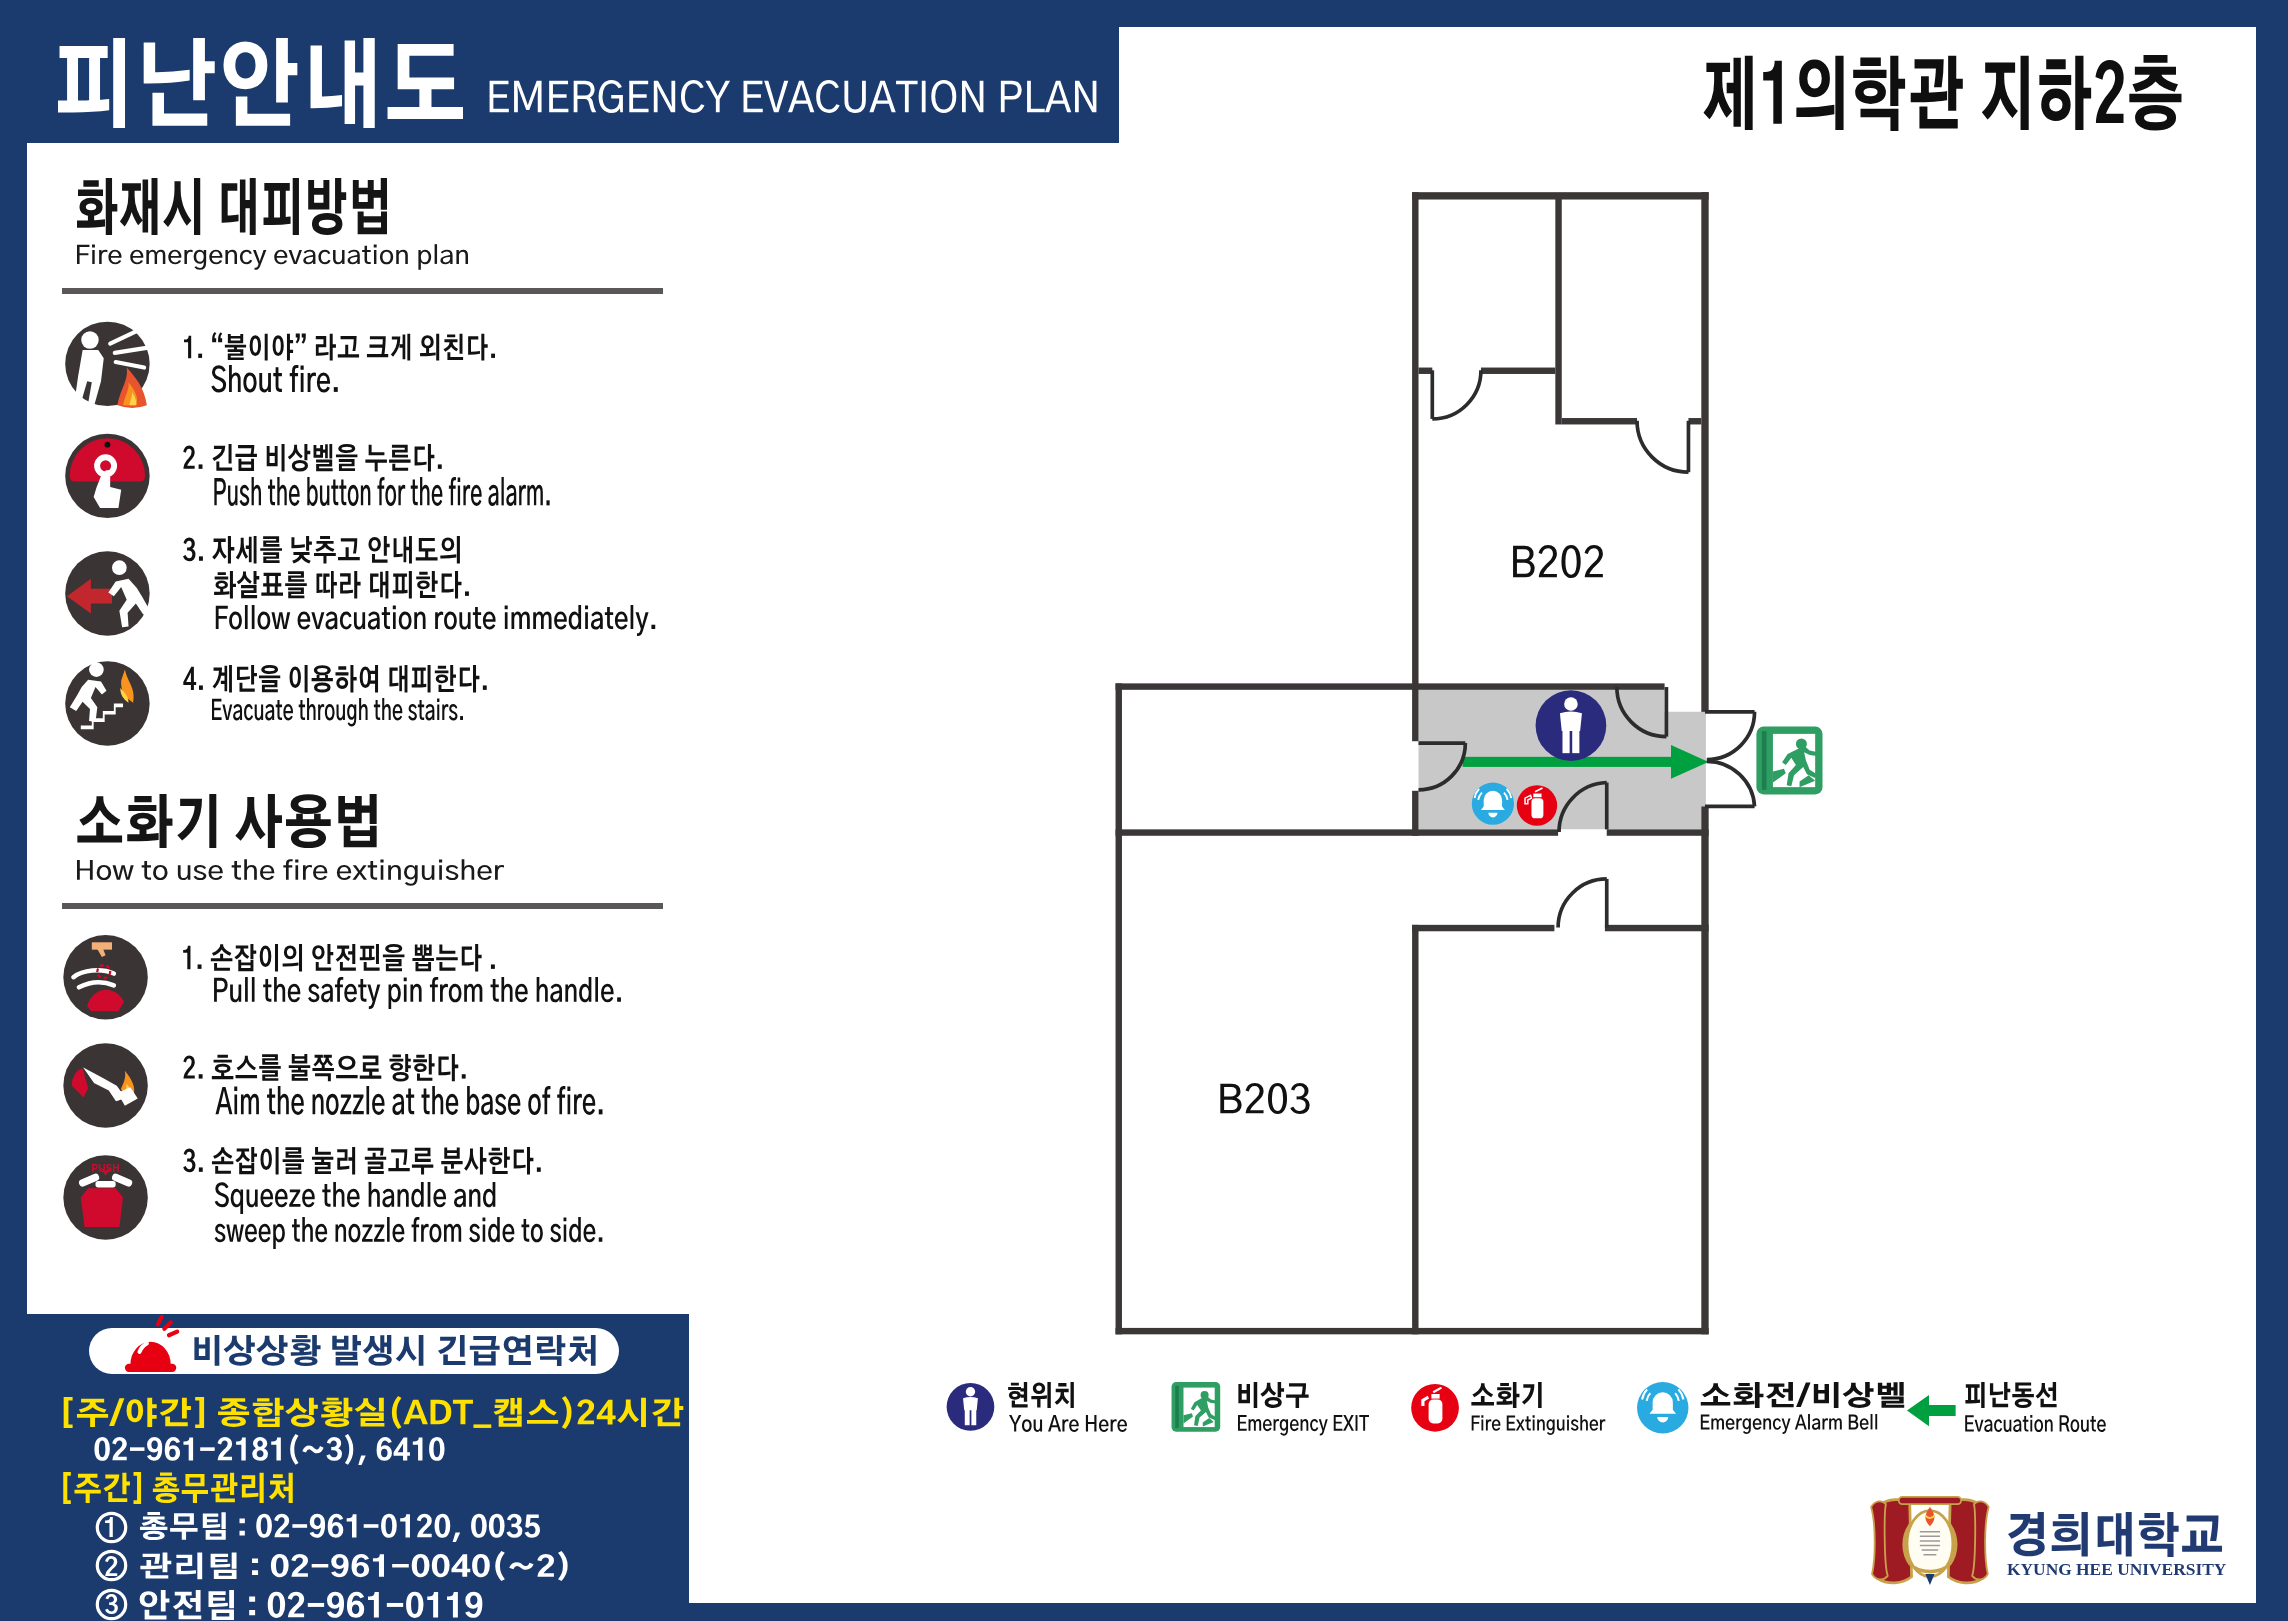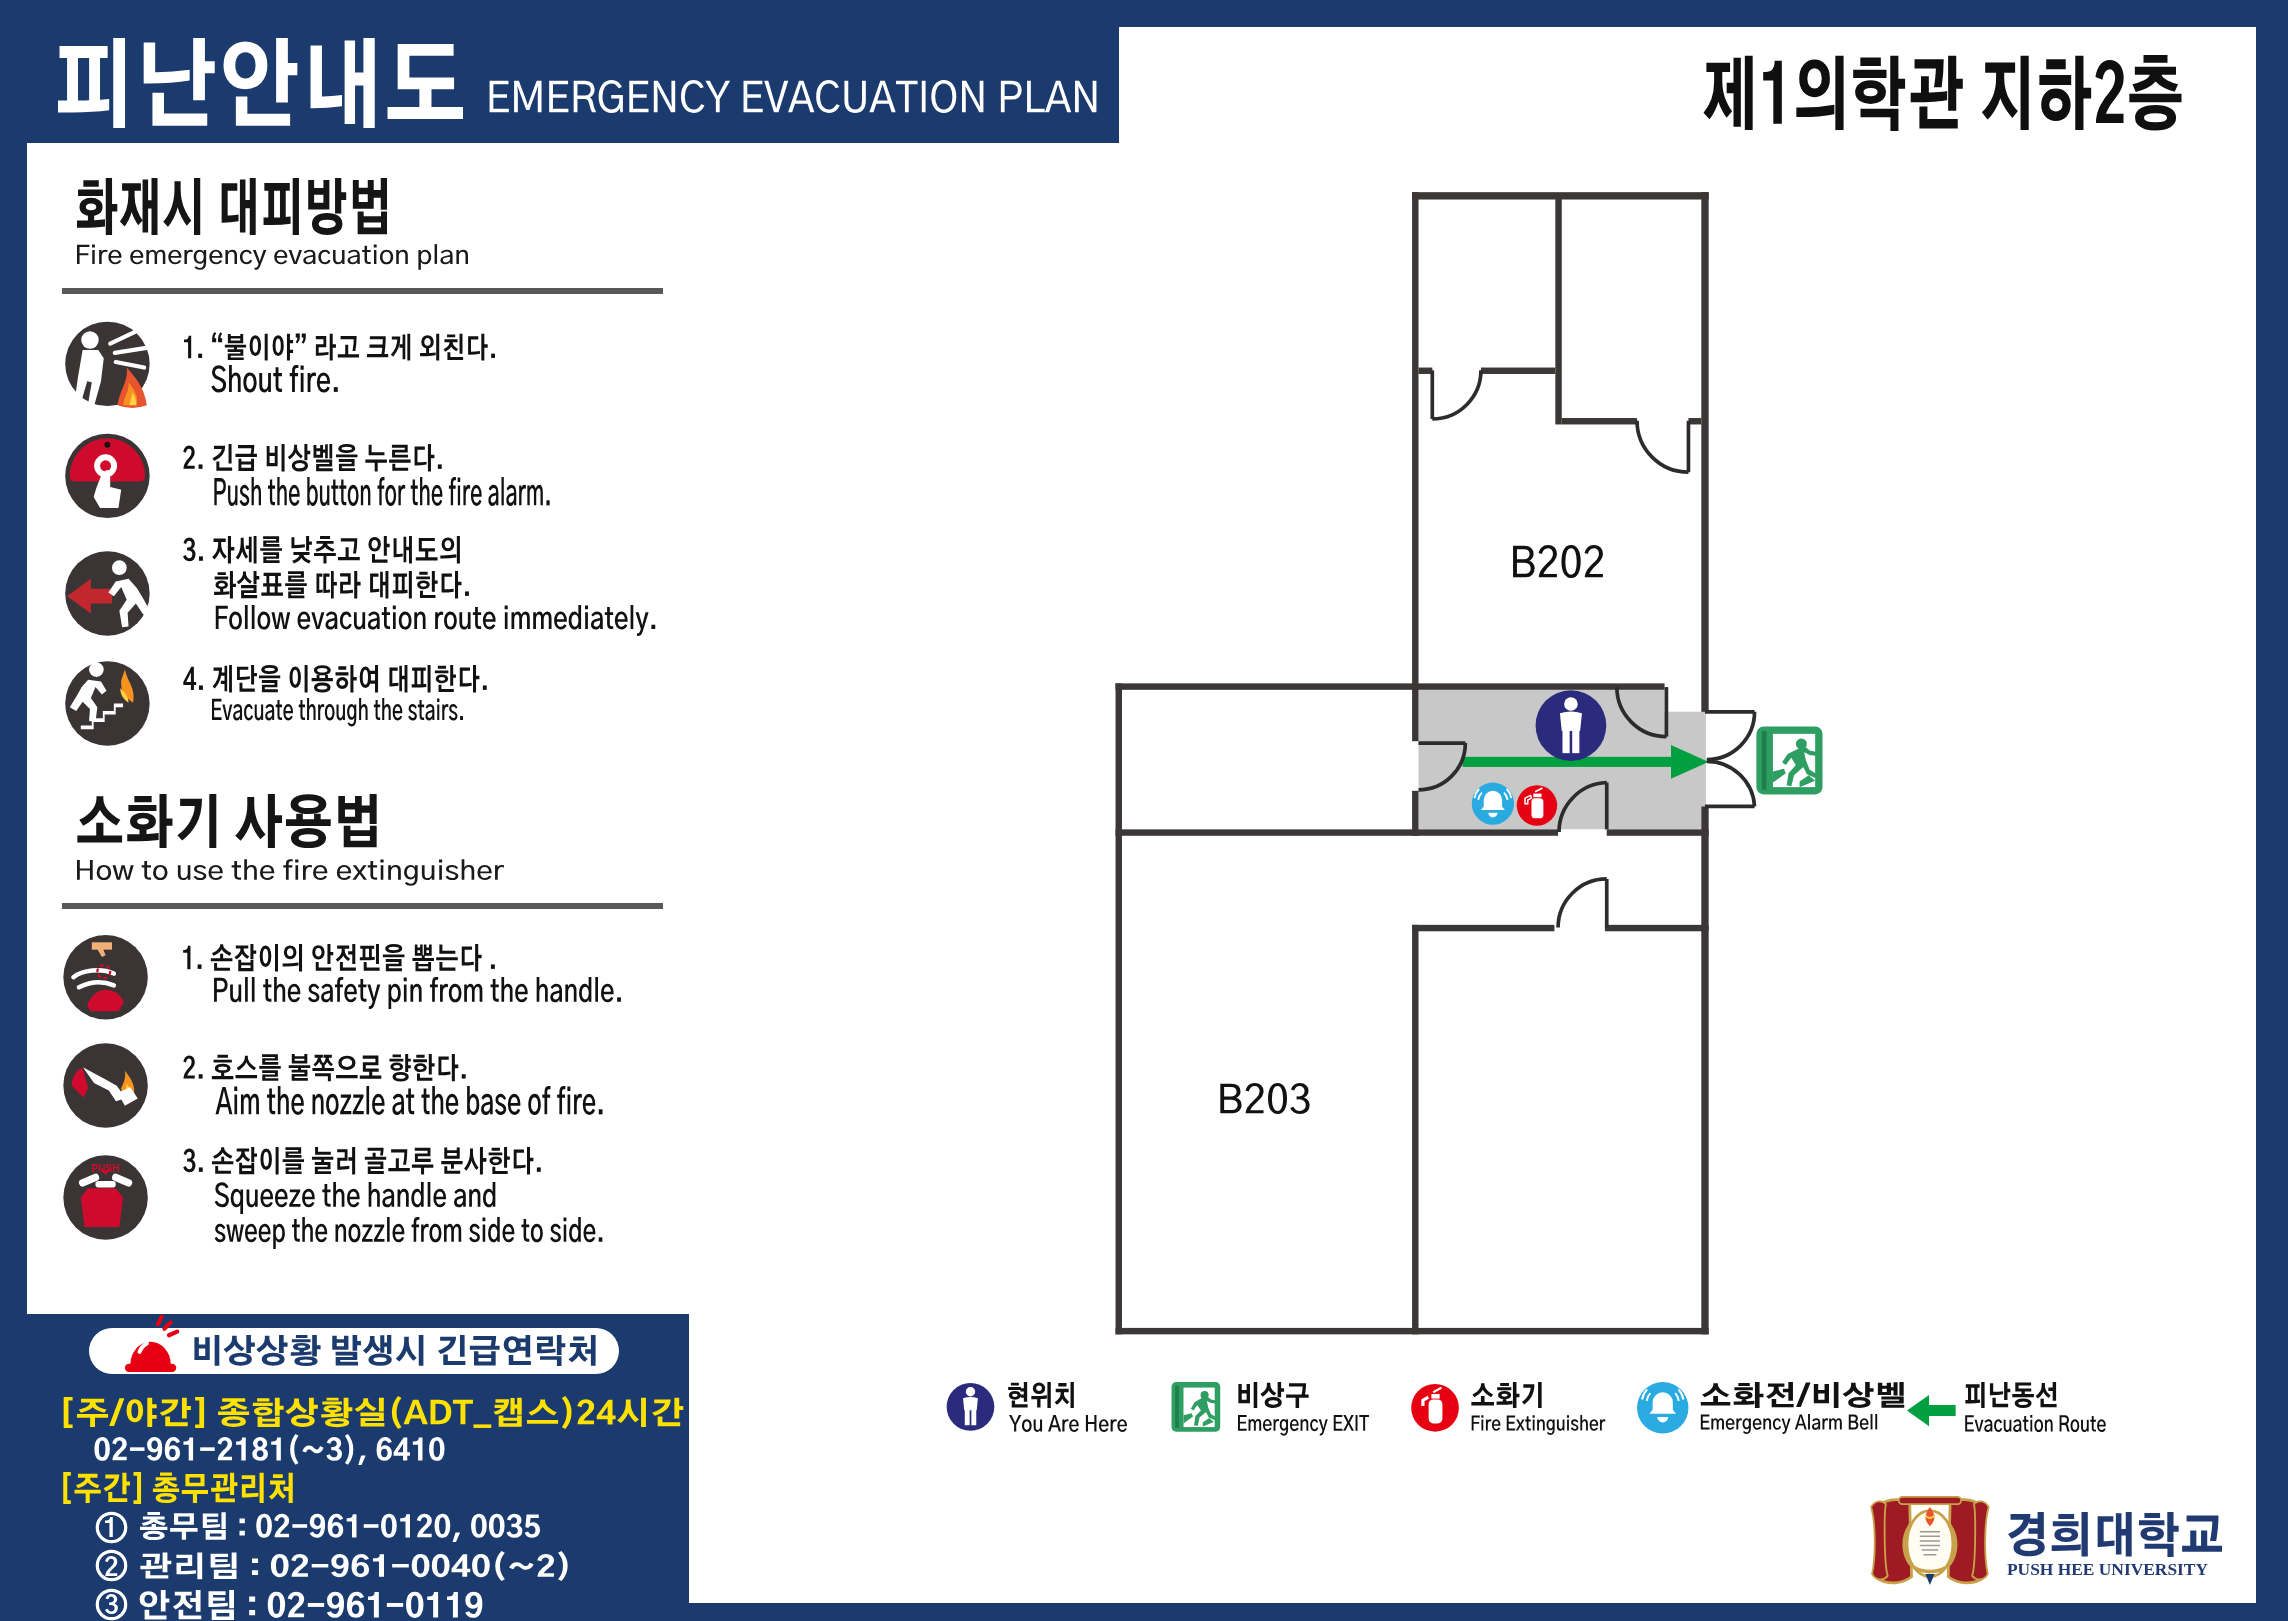--- a/index.html
+++ b/index.html
@@ -836,21 +836,21 @@
     </svg>
     <svg style="position:absolute;left:2008px;top:1512px;overflow:visible" width="214" height="45" fill="#213a72" viewBox="0 0 233 49">
       <g transform="translate(-3.28,43.80) scale(0.046230,-0.050000)">
         <use href="#g216" x="0"></use>
         <use href="#g217" x="1032"></use>
         <use href="#g32" x="2064"></use>
         <use href="#g23" x="3096"></use>
         <use href="#g218" x="4128"></use>
       </g>
     </svg>
-    <div class="abs" style="left:2007px;top:1559px;width:220px;font-family:'Liberation Serif',serif;font-weight:bold;font-size:17.4px;color:#213a72;white-space:nowrap">PUSH HEE UNIVERSITY</div>
+    <div class="abs" style="left:2007px;top:1559px;width:220px;font-family:'Liberation Serif',serif;font-weight:bold;font-size:17.4px;color:#213a72;white-space:nowrap">KYUNG HEE UNIVERSITY</div>
     <svg class="abs" style="left:0;top:0" width="2288" height="1622" viewBox="0 0 2492 1766">
 
 <path d="M1545,751 H1813 V775 H1858 V878 H1853 V903 H1545 Z" fill="#c8c8c9"></path>
 
 <g fill="#00a040">
         <rect x="1593" y="824" width="239" height="11"></rect>
         <path d="M1820,811 L1861,829.5 L1820,848 Z"></path>
       </g>
 
 <rect x="1538" y="209" width="323" height="8" fill="#3b3736"></rect>

